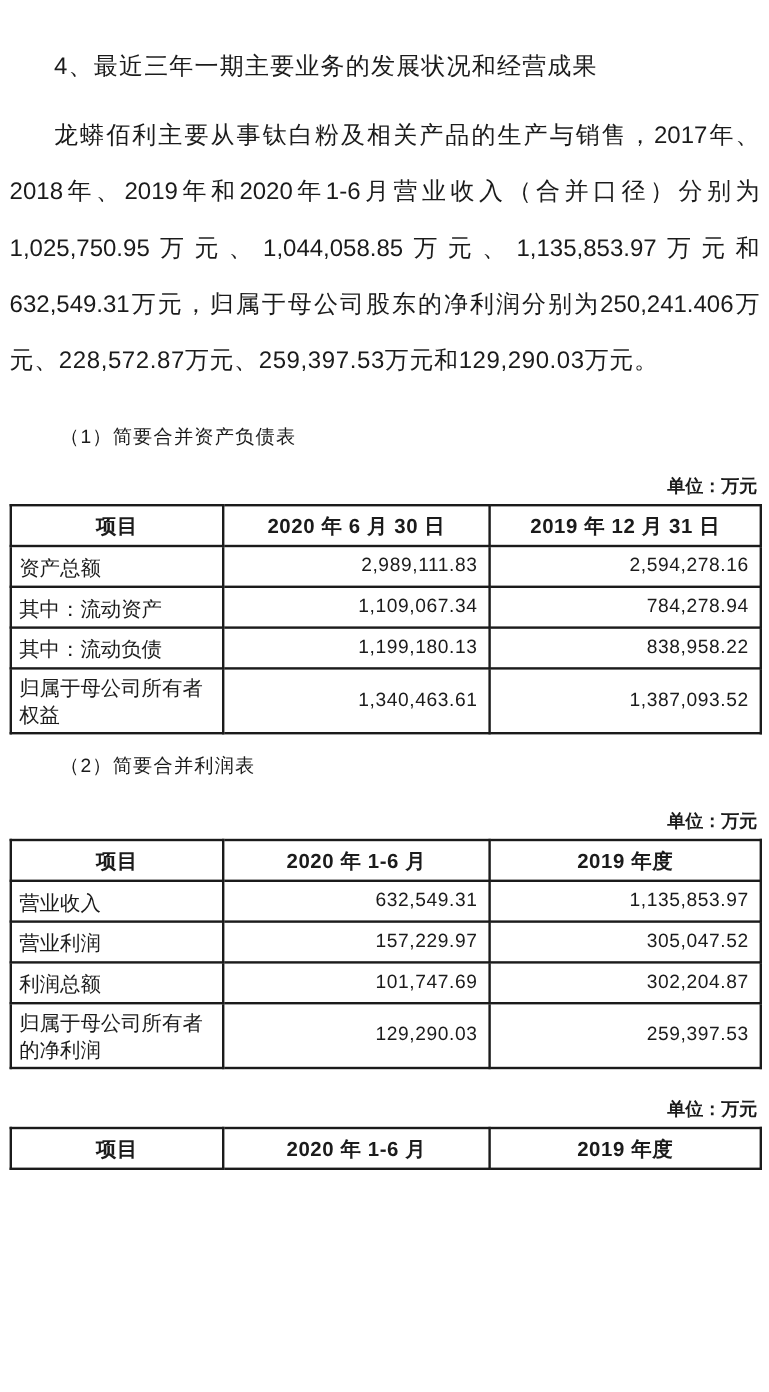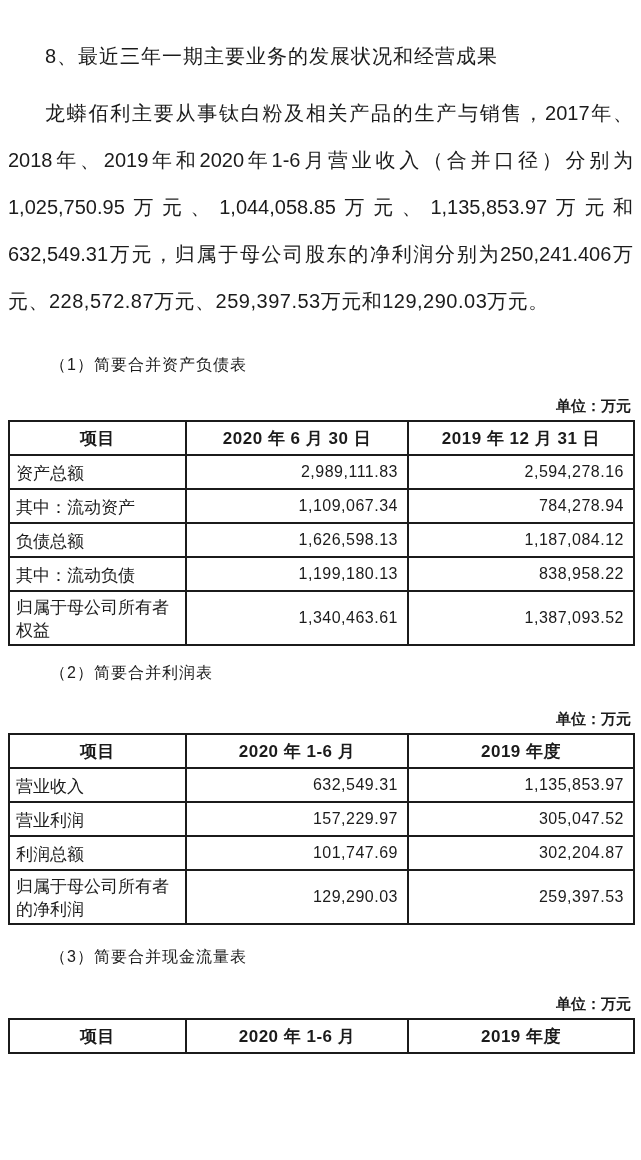--- a/index.html
+++ b/index.html
@@ -84,21 +84,21 @@
     text-align: right;
     padding: 2px 9px 2px 12px;
     letter-spacing: 0.5px;
   }
 </style>
 </head>
 <body>
 
 <div class="page">
 
-  <div class="sec-title sec3">8、最近三年一期主要业务的发展状况和经营成果</div>
+  <div class="sec-title sec3">4、最近三年一期主要业务的发展状况和经营成果</div>
 
   <div class="para">
     <div class="line indent">龙蟒佰利主要从事钛白粉及相关产品的生产与销售，2017年、</div>
     <div class="line">2018年、2019年和2020年1-6月营业收入（合并口径）分别为</div>
     <div class="line">1,025,750.95万元、1,044,058.85万元、1,135,853.97万元和</div>
     <div class="line">632,549.31万元，归属于母公司股东的净利润分别为250,241.406万</div>
     <div class="line last">元、228,572.87万元、259,397.53万元和129,290.03万元。</div>
   </div>
 
 
@@ -124,25 +124,20 @@
         <td class="lab">资产总额</td>
         <td class="num">2,989,111.83</td>
         <td class="num">2,594,278.16</td>
       </tr>
       <tr>
         <td class="lab">其中：流动资产</td>
         <td class="num">1,109,067.34</td>
         <td class="num">784,278.94</td>
       </tr>
       <tr>
-        <td class="lab">负债总额</td>
-        <td class="num">1,626,598.13</td>
-        <td class="num">1,187,084.12</td>
-      </tr>
-      <tr>
         <td class="lab">其中：流动负债</td>
         <td class="num">1,199,180.13</td>
         <td class="num">838,958.22</td>
       </tr>
       <tr>
         <td class="lab">归属于母公司所有者权益</td>
         <td class="num">1,340,463.61</td>
         <td class="num">1,387,093.52</td>
       </tr>
     </tbody>
@@ -182,21 +177,20 @@
         <td class="num">302,204.87</td>
       </tr>
       <tr>
         <td class="lab">归属于母公司所有者的净利润</td>
         <td class="num">129,290.03</td>
         <td class="num">259,397.53</td>
       </tr>
     </tbody>
   </table>
 
-  <div class="sub-title sub3">（3）简要合并现金流量表</div>
 
   <div class="unit unit3">单位：万元</div>
 
   <table class="tbl">
     <colgroup>
         <col class="c1">
         <col class="c2">
         <col class="c3">
       </colgroup>
     <thead>

